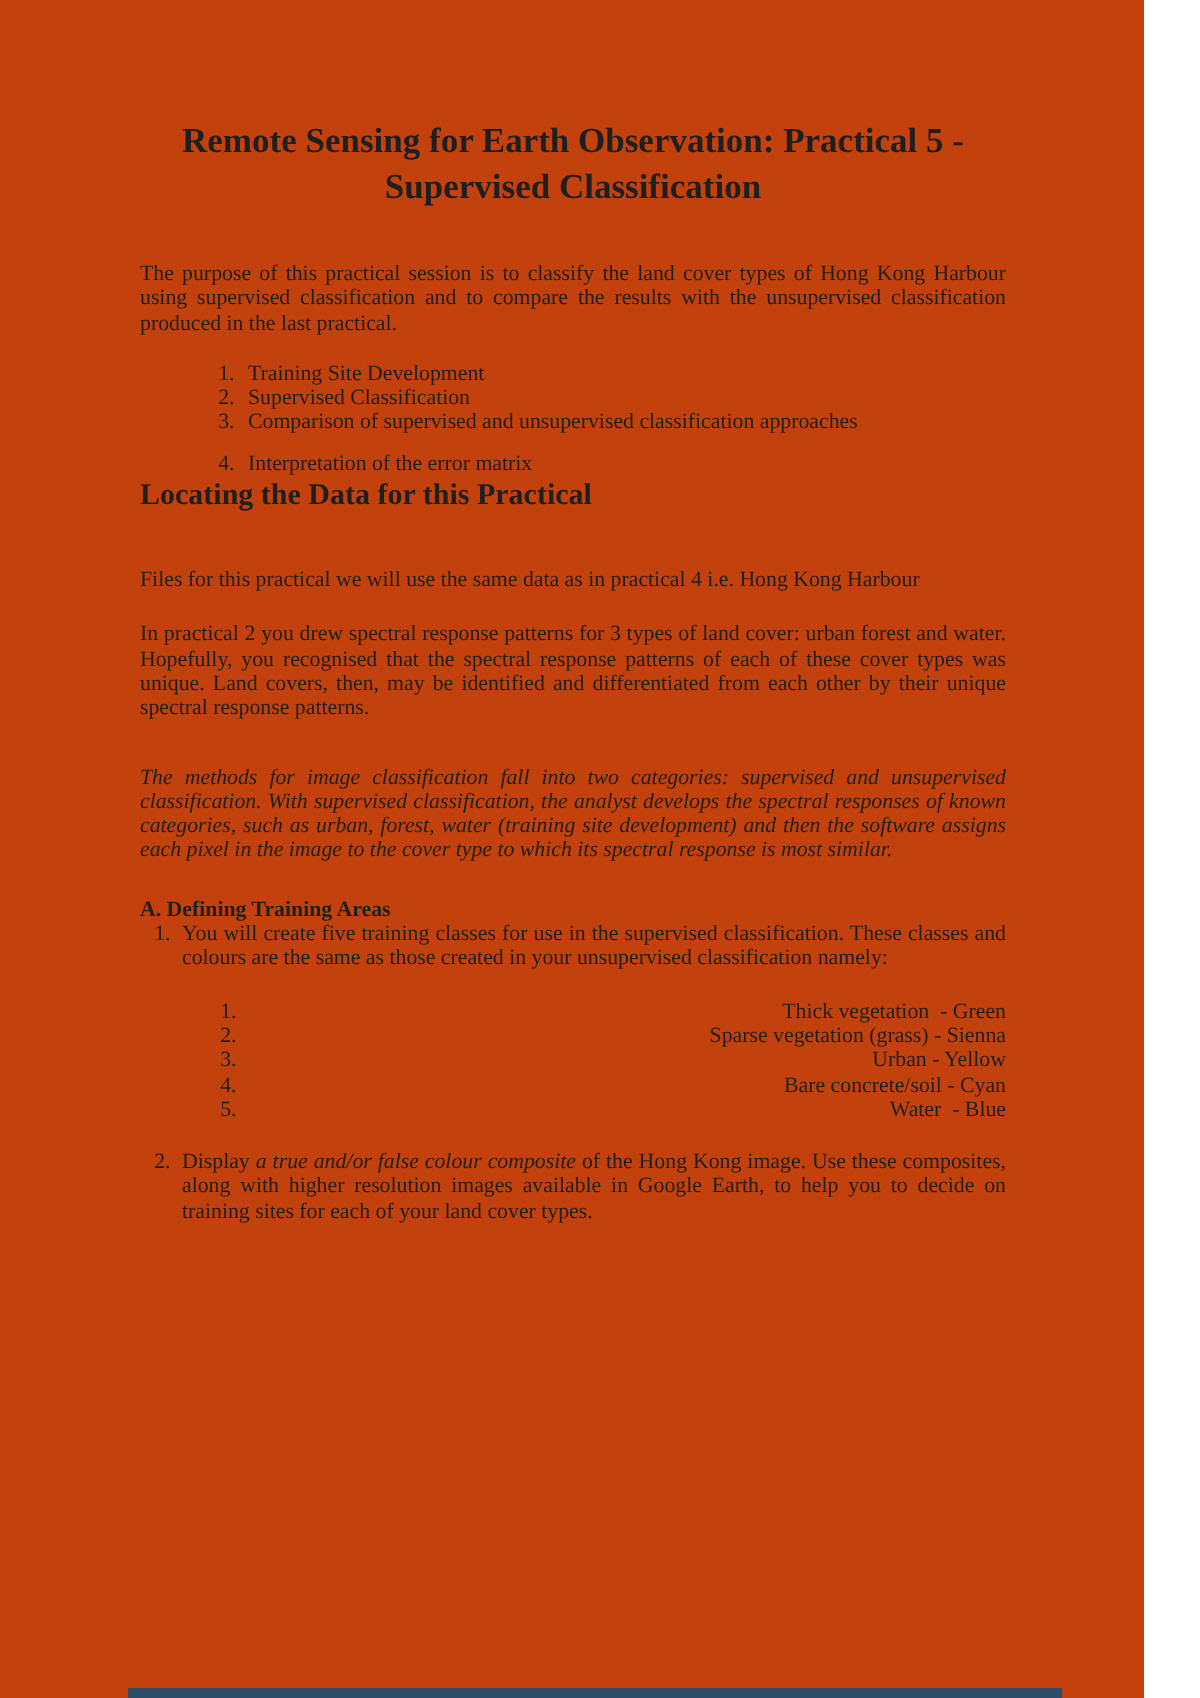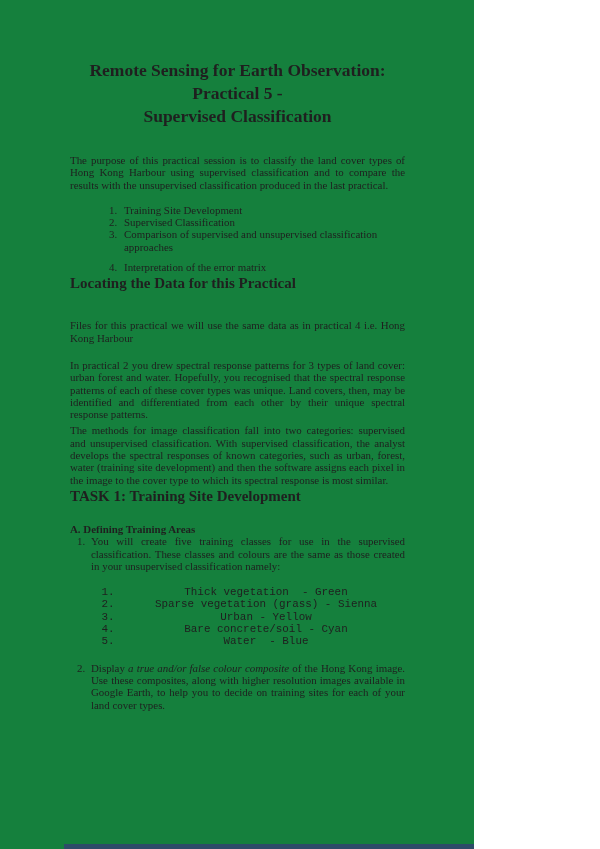--- a/index.html
+++ b/index.html
@@ -5,22 +5,22 @@
   * { box-sizing: border-box; }
   html, body { margin: 0; padding: 0; }
   body {
     width: 600px; height: 849px;
     background: #ffffff;
     font-family: "Liberation Serif", "DejaVu Serif", serif;
     color: #1f1f1f;
   }
   .page {
     position: relative;
-    width: 474px; height: 849px;
-    background: #15803d;
+    width: 572px; height: 849px;
+    background: #c2410c;
     overflow: hidden;
   }
   .content { padding: 59px 69px 0 70px; }
 
   .doc-title {
     margin: 0; padding: 0 14px;
     text-align: center;
     font-size: 17.5px; line-height: 23px; font-weight: bold;
   }
   .doc-title .title-line { display: block; }
@@ -38,37 +38,37 @@
     margin: 0;
     font-size: 15px; line-height: 20px; font-weight: bold;
   }
 
   .sec-aims   { margin-top: 26px; }
   .sec-tasks  { margin-top: 13px; }
   .h-locating { margin-top: 26px; }
   .p-files    { margin-top: 26px; }
   .h-imgclass { margin-top: 27px; }
   .p-ic1      { margin-top: 15px; }
-  .p-ic2      { margin-top: 4px; }
+  .p-ic2      { margin-top: 22px; font-style: italic; }
   .h-task1    { margin-top: 22px; }
   .sub-defining { margin-top: 17px; }
 
   ol { margin: 0; }
   ol li { font-size: 10.9px; line-height: 12.3px; }
 
   .tasks-list { padding-left: 50px; }
   .tasks-list li { padding-left: 4px; }
   .tasks-list li.spaced { margin-top: 8px; }
 
   .steps-list { padding-left: 18px; }
   .steps-list li { padding-left: 3px; text-align: justify; }
   .steps-list li.step2 { margin-top: 14px; }
 
   .classes-list { padding-left: 30px; margin-top: 14px; }
-  .classes-list li { padding-left: 6px; text-align: center; white-space: pre-wrap; font-family: Liberation Mono, monospace; }
+  .classes-list li { padding-left: 6px; text-align: right; white-space: pre-wrap; }
 
   .bottom-bar {
     position: absolute;
     left: 64px; bottom: 0;
     width: 467px; height: 5px;
     background: #2d4c68;
   }
 </style>
 </head>
 <body>
@@ -93,21 +93,20 @@
         <li class="spaced">Interpretation of the error matrix</li>
       </ol>
     </div>
 
     <h2 class="sec-heading h-locating">Locating the Data for this Practical</h2>
     <p class="body-text p-files">Files for this practical we will use the same data as in practical 4 i.e. Hong Kong Harbour</p>
 
     <p class="body-text p-ic1">In practical 2 you drew spectral response patterns for 3 types of land cover: urban forest and water. Hopefully, you recognised that the spectral response patterns of each of these cover types was unique. Land covers, then, may be identified and differentiated from each other by their unique spectral response patterns.</p>
     <p class="body-text p-ic2">The methods for image classification fall into two categories: supervised and unsupervised classification. With supervised classification, the analyst develops the spectral responses of known categories, such as urban, forest, water (training site development) and then the software assigns each pixel in the image to the cover type to which its spectral response is most similar.</p>
 
-    <h2 class="sec-heading h-task1">TASK 1: Training Site Development</h2>
 
     <div class="subhead sub-defining">A. Defining Training Areas</div>
 
     <ol class="steps-list">
       <li>
         <span>You will create five training classes for use in the supervised classification. These classes and colours are the same as those created in your unsupervised classification namely:</span>
         <ol class="classes-list">
           <li>Thick vegetation  - Green</li>
           <li>Sparse vegetation (grass) - Sienna</li>
           <li>Urban - Yellow</li>

